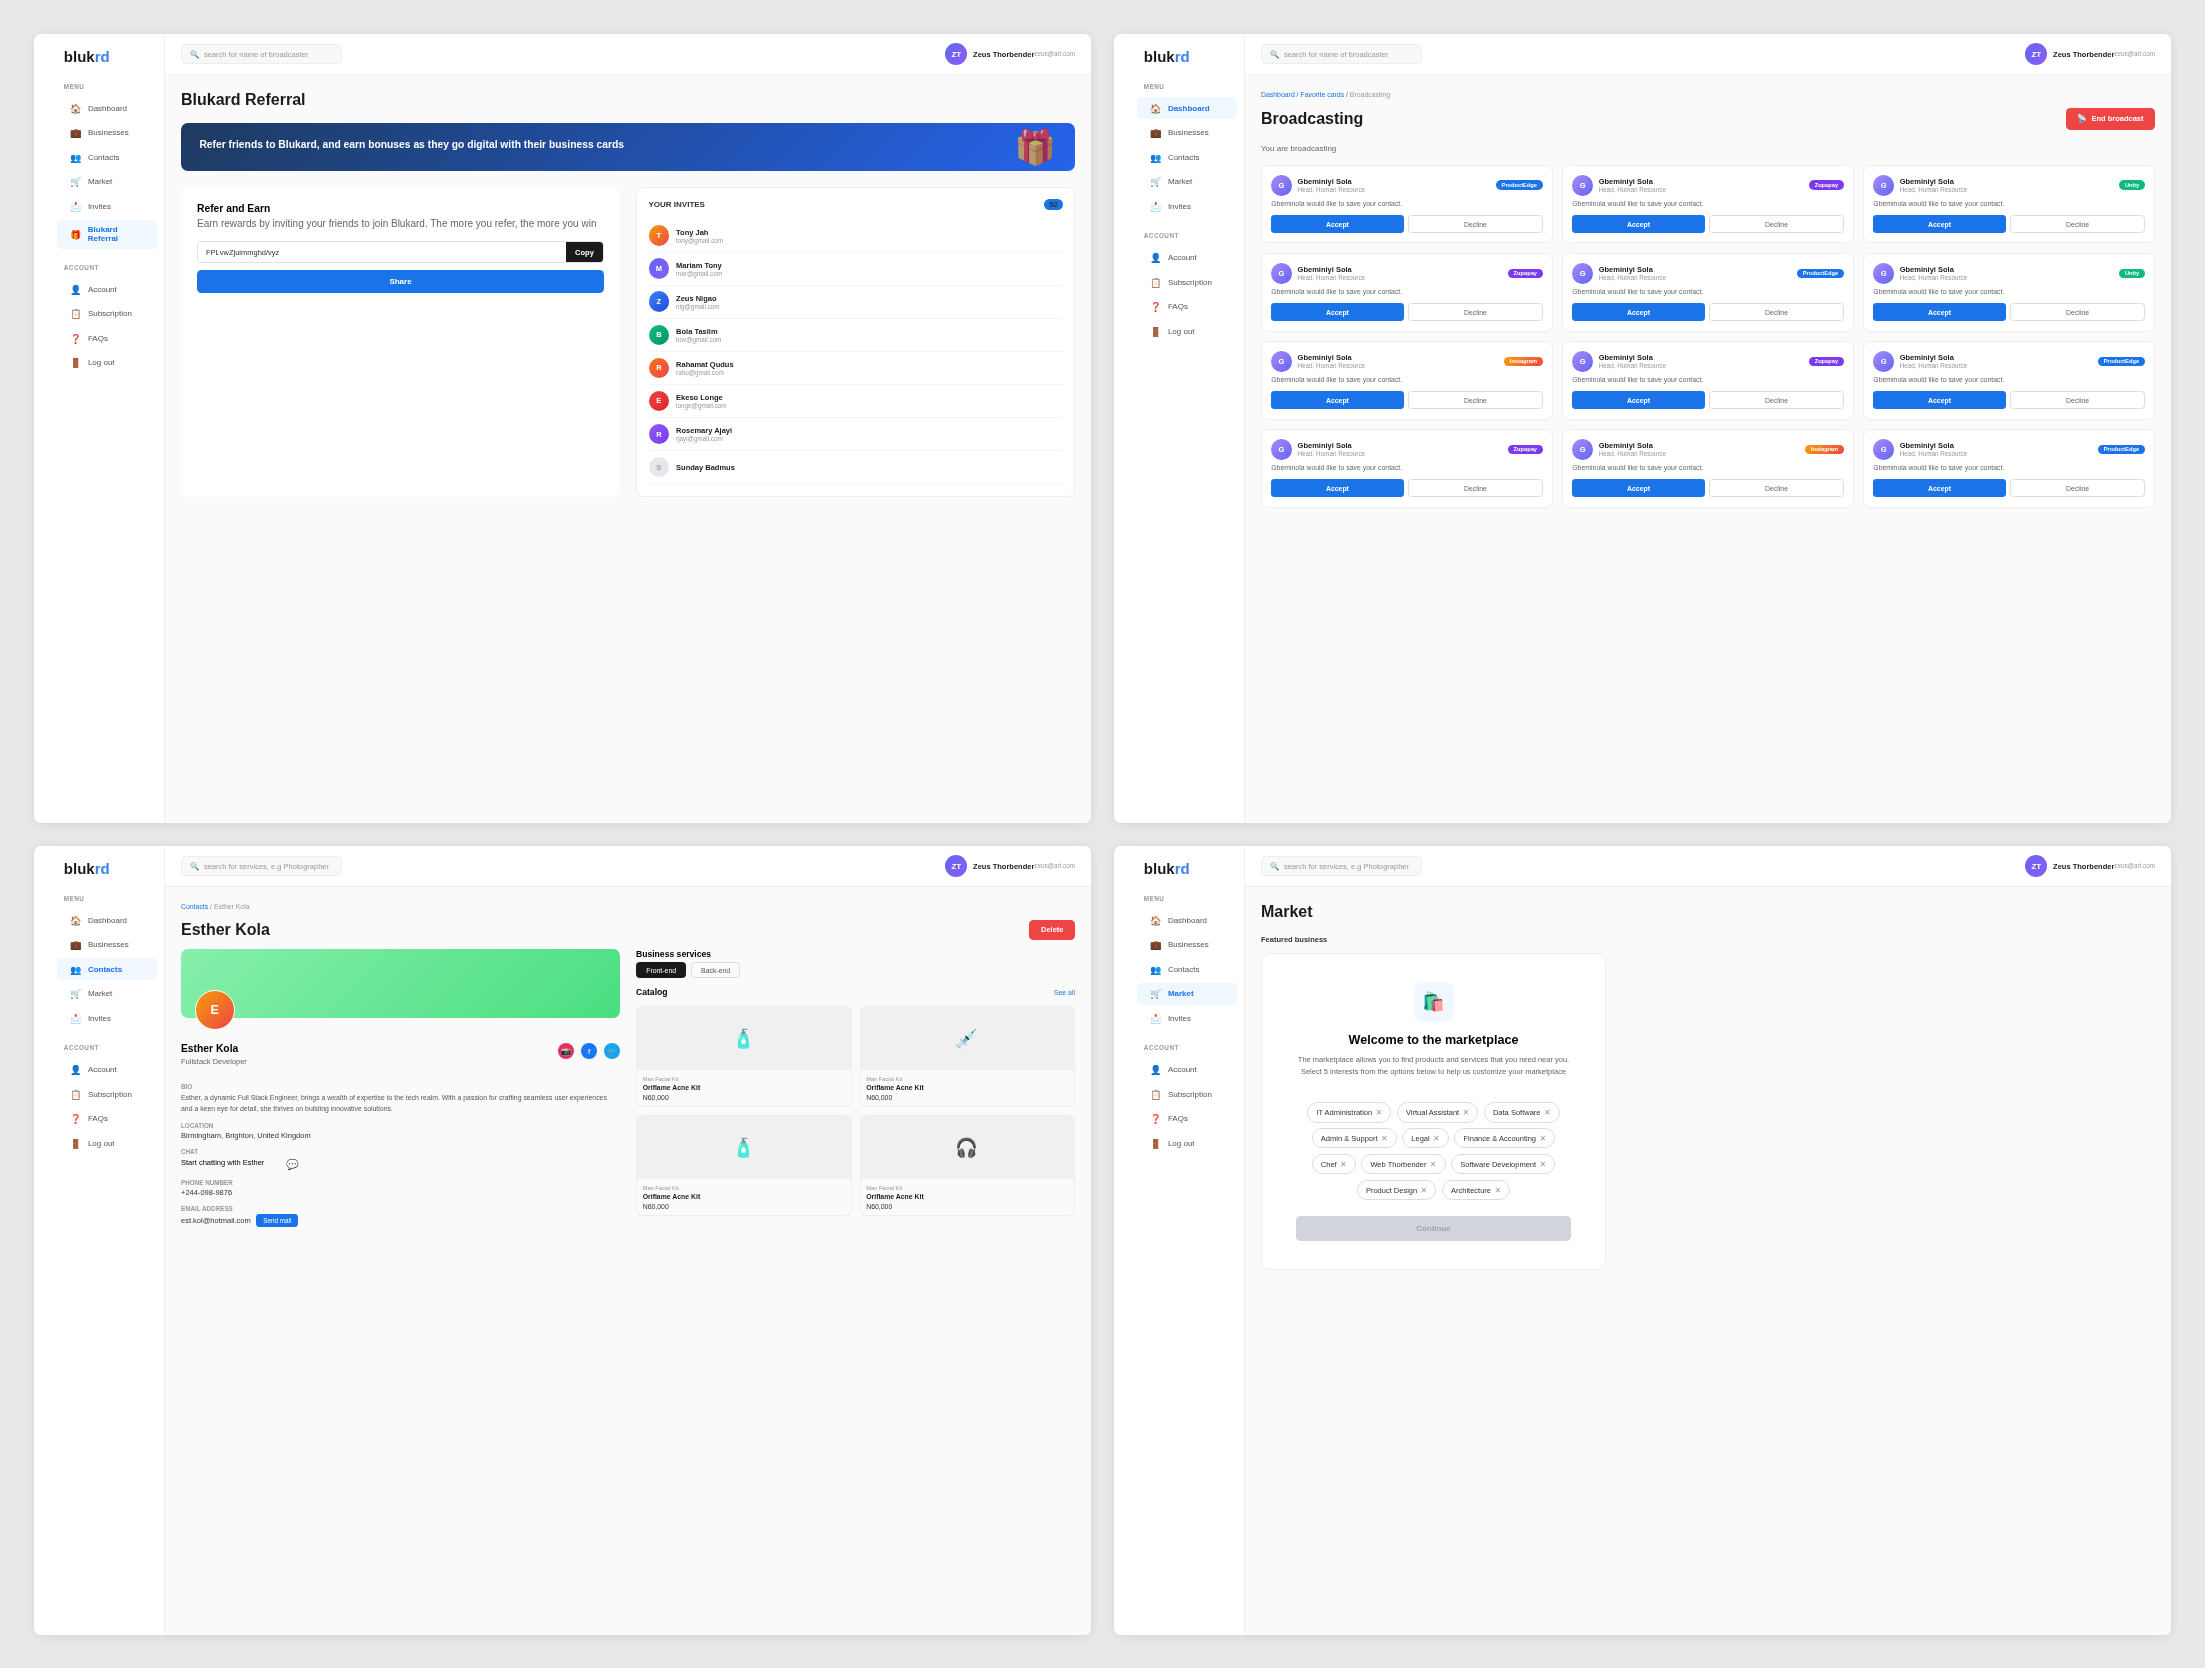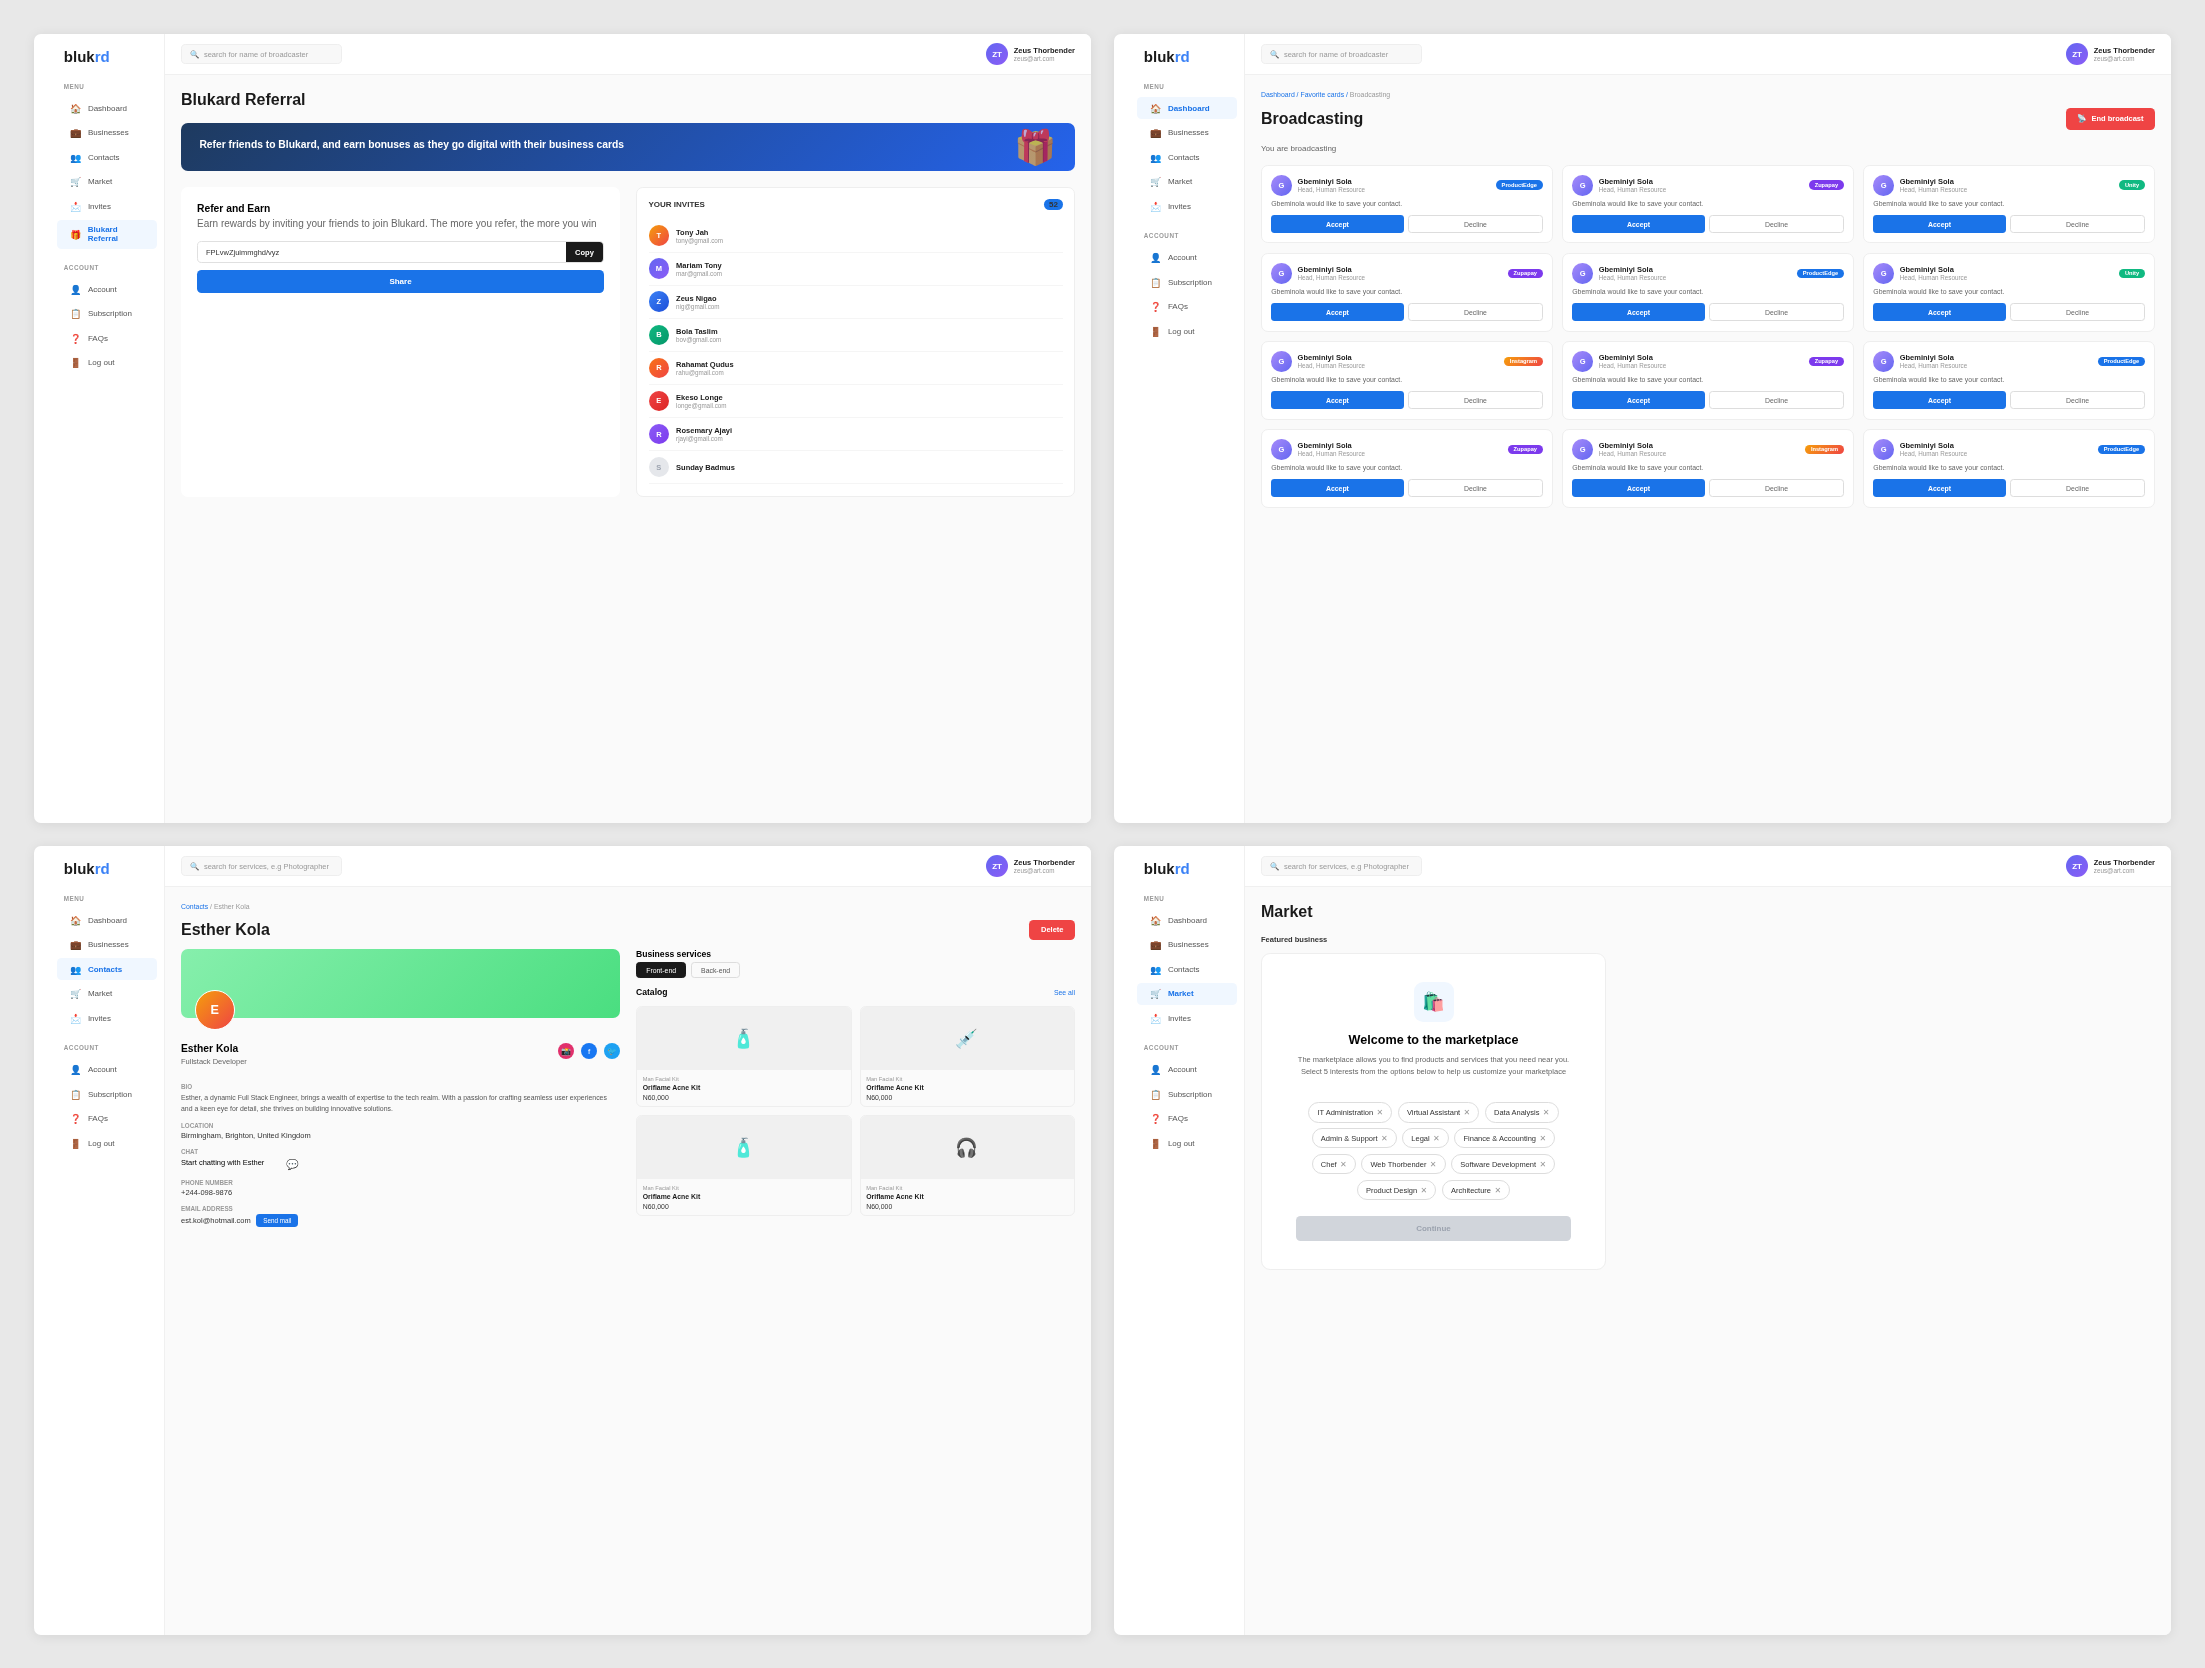--- a/index.html
+++ b/index.html
@@ -97,21 +97,21 @@
       height: 22px;
       border-radius: 50%;
       background: linear-gradient(135deg, #6366f1, #8b5cf6);
       display: flex;
       align-items: center;
       justify-content: center;
       color: white;
       font-size: 8px;
       font-weight: 600;
     }
-    .user-info { display: flex; flex-direction: column; }
+    .user-info { display: flex; }
     .user-name { font-size: 7.5px; font-weight: 600; color: #1a1a1a; }
     .user-email { font-size: 6.3px; color: #999; }
     .content {
       flex: 1;
       padding: 16px;
       overflow-y: auto;
       background: #fafafa;
     }
     .page-title {
       font-size: 16px;
@@ -994,21 +994,21 @@
         <div class="interest-tags">
           <div class="interest-tag">
             <span>IT Administration</span>
             <span class="tag-close">✕</span>
           </div>
           <div class="interest-tag">
             <span>Virtual Assistant</span>
             <span class="tag-close">✕</span>
           </div>
           <div class="interest-tag">
-            <span>Data Analysis</span>
+            <span>Data Software</span>
             <span class="tag-close">✕</span>
           </div>
           <div class="interest-tag">
             <span>Admin &amp; Support</span>
             <span class="tag-close">✕</span>
           </div>
           <div class="interest-tag">
             <span>Legal</span>
             <span class="tag-close">✕</span>
           </div>

